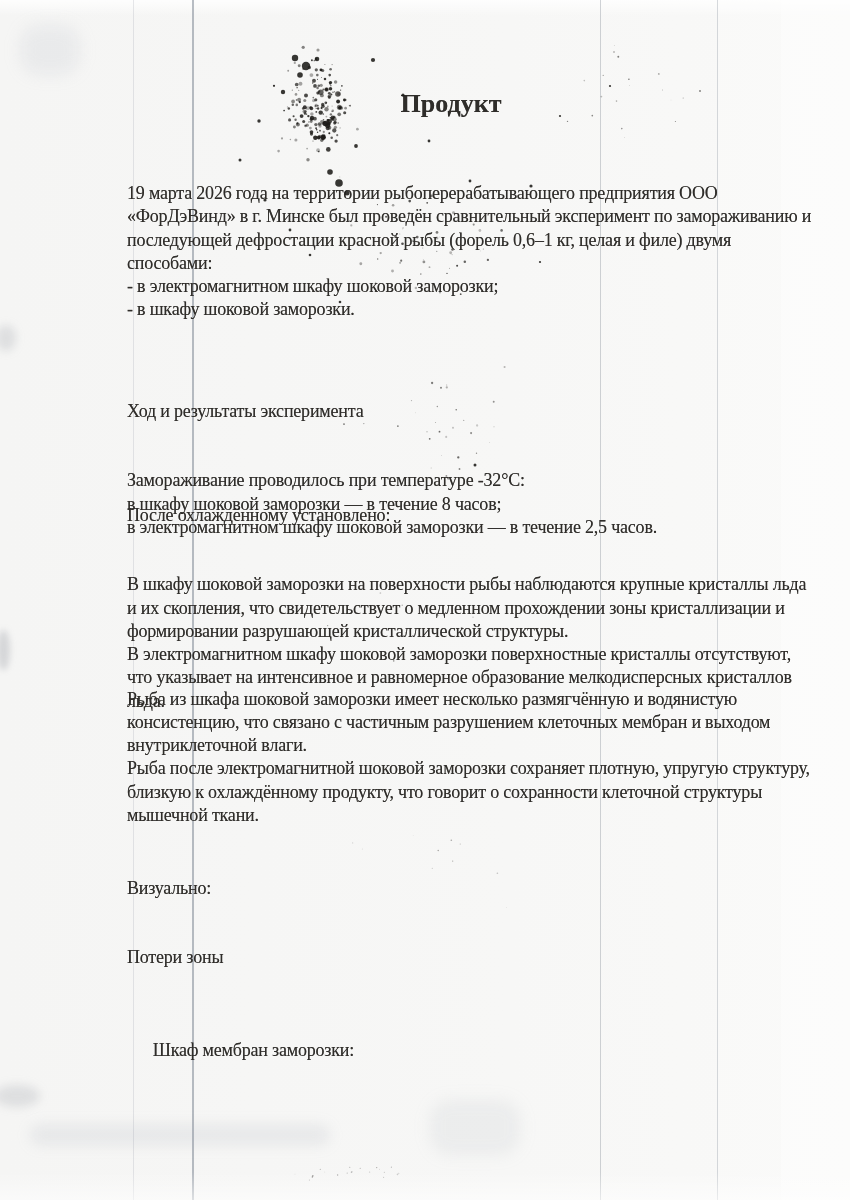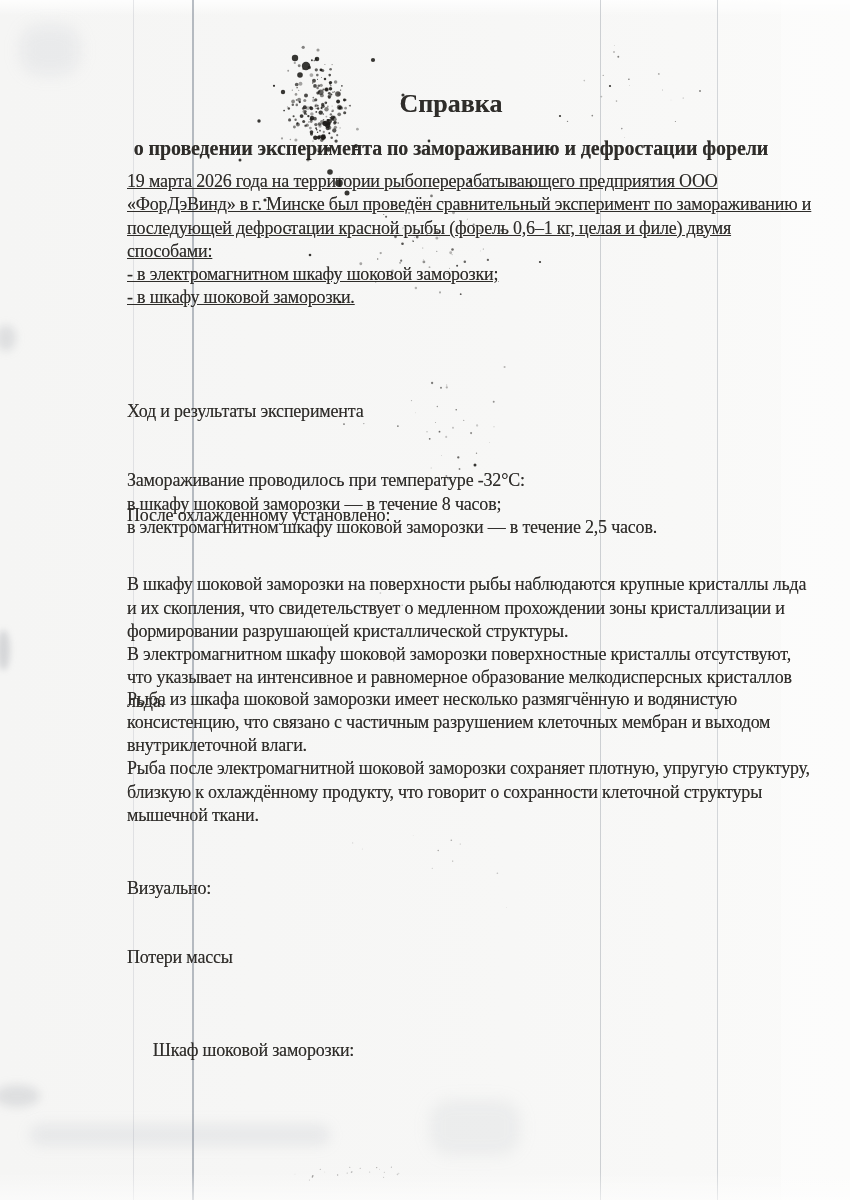--- a/index.html
+++ b/index.html
@@ -29,21 +29,21 @@
   .sm4{left:30px;top:1125px;width:300px;height:20px;background:rgba(150,155,165,0.15);filter:blur(7px);border-radius:10px;}
   .sm5{left:430px;top:1100px;width:90px;height:55px;background:rgba(160,165,175,0.12);filter:blur(8px);border-radius:20px;}
   .sm6{left:20px;top:25px;width:60px;height:50px;background:rgba(170,175,185,0.15);filter:blur(8px);border-radius:20px;}
   .splatter{position:absolute;left:0;top:0;pointer-events:none;}
   
   .txt{position:absolute;left:127px;width:700px;white-space:pre;
        font-size:18px;line-height:23.25px;letter-spacing:-0.2px;
        text-shadow:0 0 0.5px rgba(47,45,42,0.55);}
   .title{top:89px;width:648px;text-align:center;font-size:26px;line-height:30px;font-weight:bold;letter-spacing:0;}
   .subtitle{top:135px;width:648px;text-align:center;font-size:20px;line-height:26px;font-weight:bold;letter-spacing:-0.1px;}
-  .b-intro{top:170px;text-decoration:underline;}
+  .b-intro{top:182px;}
   .b-hod{top:353px;}
   .b-zamor{top:457px;}
   .b-defrost{top:641px;}
   .b-vizual{top:830px;}
   .heading{font-weight:normal;}
   .mass-row{position:relative;}
 </style>
 </head>
 <body>
 
@@ -57,22 +57,21 @@
   <div class="strip718"></div>
   <div class="strip781"></div>
   <div class="smudge sm1"></div>
   <div class="smudge sm2"></div>
   <div class="smudge sm3"></div>
   <div class="smudge sm4"></div>
   <div class="smudge sm5"></div>
   <div class="smudge sm6"></div>
   <div class="botfade"></div>
 
-  <div class="txt title">Справка</div>
-  <div class="txt subtitle">о проведении эксперимента по замораживанию и дефростации форели</div>
+  <div class="txt title">Продукт</div>
 
   <div class="txt b-intro">19 марта 2026 года на территории рыбоперерабатывающего предприятия ООО
 «ФорДэВинд» в г. Минске был проведён сравнительный эксперимент по замораживанию и
 последующей дефростации красной рыбы (форель 0,6–1 кг, целая и филе) двумя
 способами:
 - в электромагнитном шкафу шоковой заморозки;
 - в шкафу шоковой заморозки.</div>
 
   <div class="txt b-hod">
     <div class="heading">Ход и результаты эксперимента</div>
@@ -95,23 +94,23 @@
     <div>Рыба из шкафа шоковой заморозки имеет несколько размягчённую и водянистую
 консистенцию, что связано с частичным разрушением клеточных мембран и выходом
 внутриклеточной влаги.
 Рыба после электромагнитной шоковой заморозки сохраняет плотную, упругую структуру,
 близкую к охлаждённому продукту, что говорит о сохранности клеточной структуры
 мышечной ткани.</div>
   </div>
 
   <div class="txt b-vizual">
     <div class="heading">Визуально:</div>
-    <div>Потери массы</div>
+    <div>Потери зоны</div>
     <div class="mass-row">
-      <span>Шкаф шоковой заморозки:</span>
+      <span>Шкаф мембран заморозки:</span>
     </div>
     
     
   </div>
 
   <svg class="splatter" width="850" height="1200" viewBox="0 0 850 1200">
       <circle cx="294.8" cy="62.9" r="1.12" fill="#1d1b18" opacity="0.38"></circle>
       <circle cx="357.4" cy="129.2" r="1.35" fill="#1d1b18" opacity="0.36"></circle>
       <circle cx="332.8" cy="110.8" r="1.28" fill="#1d1b18" opacity="0.47"></circle>
       <circle cx="329.6" cy="98.1" r="0.44" fill="#1d1b18" opacity="0.65"></circle>

